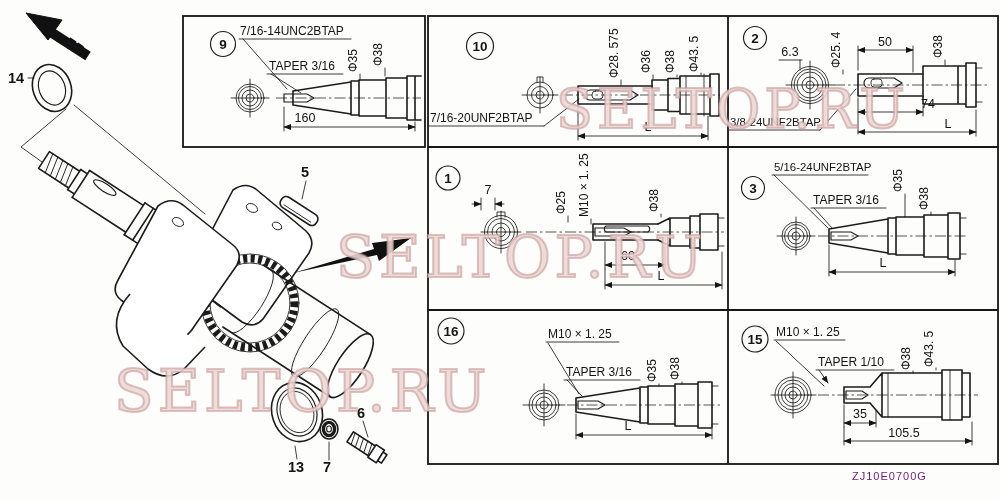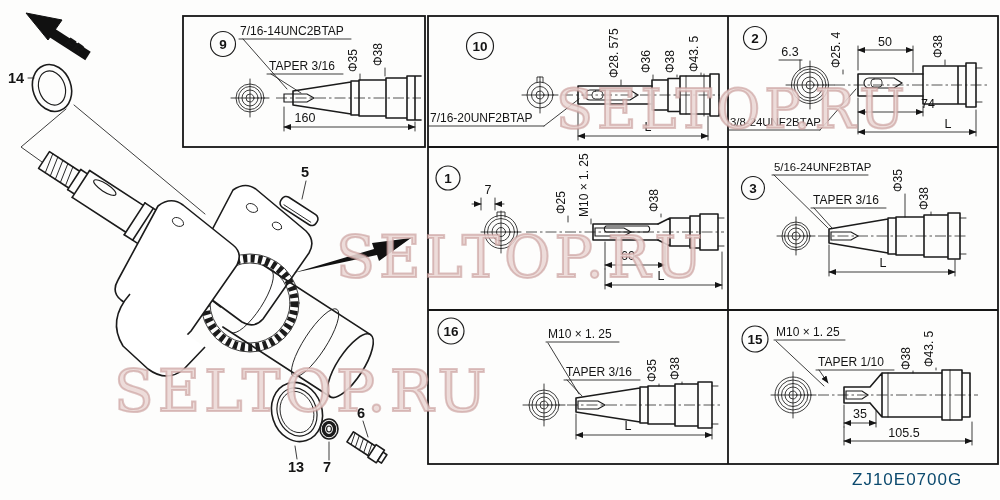--- a/index.html
+++ b/index.html
@@ -22,21 +22,21 @@
   .pn{font-size:14.5px;font-weight:bold;}
   .fr{font-size:15px;font-weight:bold;font-style:italic;}
   
   .wm{position:absolute;z-index:6;pointer-events:none;white-space:nowrap;
       font-family:"DejaVu Serif",serif;font-weight:normal;letter-spacing:4px;
       color:rgba(238,221,219,0.82);-webkit-text-stroke:2px rgba(196,150,147,0.55);
       text-shadow:0 0 1px rgba(196,150,147,0.35);text-align:center;}
   #wm-topright{left:556px;top:78px;font-size:54px;}
   #wm-middle{left:336px;top:224px;font-size:57px;}
   #wm-bottomleft{left:114px;top:357px;font-size:58px;}
-  .code{position:absolute;left:852px;top:470px;font-size:17px;color:#0c4a6e;
+  .code{position:absolute;left:852px;top:470px;font-size:11px;color:#701a75;
         letter-spacing:1px;z-index:7;}
 </style>
 </head>
 <body>
 
 <div id="stage">
 
 <svg width="1000" height="500" viewBox="0 0 1000 500">
   <defs>
     <marker id="ah" viewBox="0 0 10 8" refX="9.5" refY="4" markerWidth="9" markerHeight="7" orient="auto-start-reverse">

